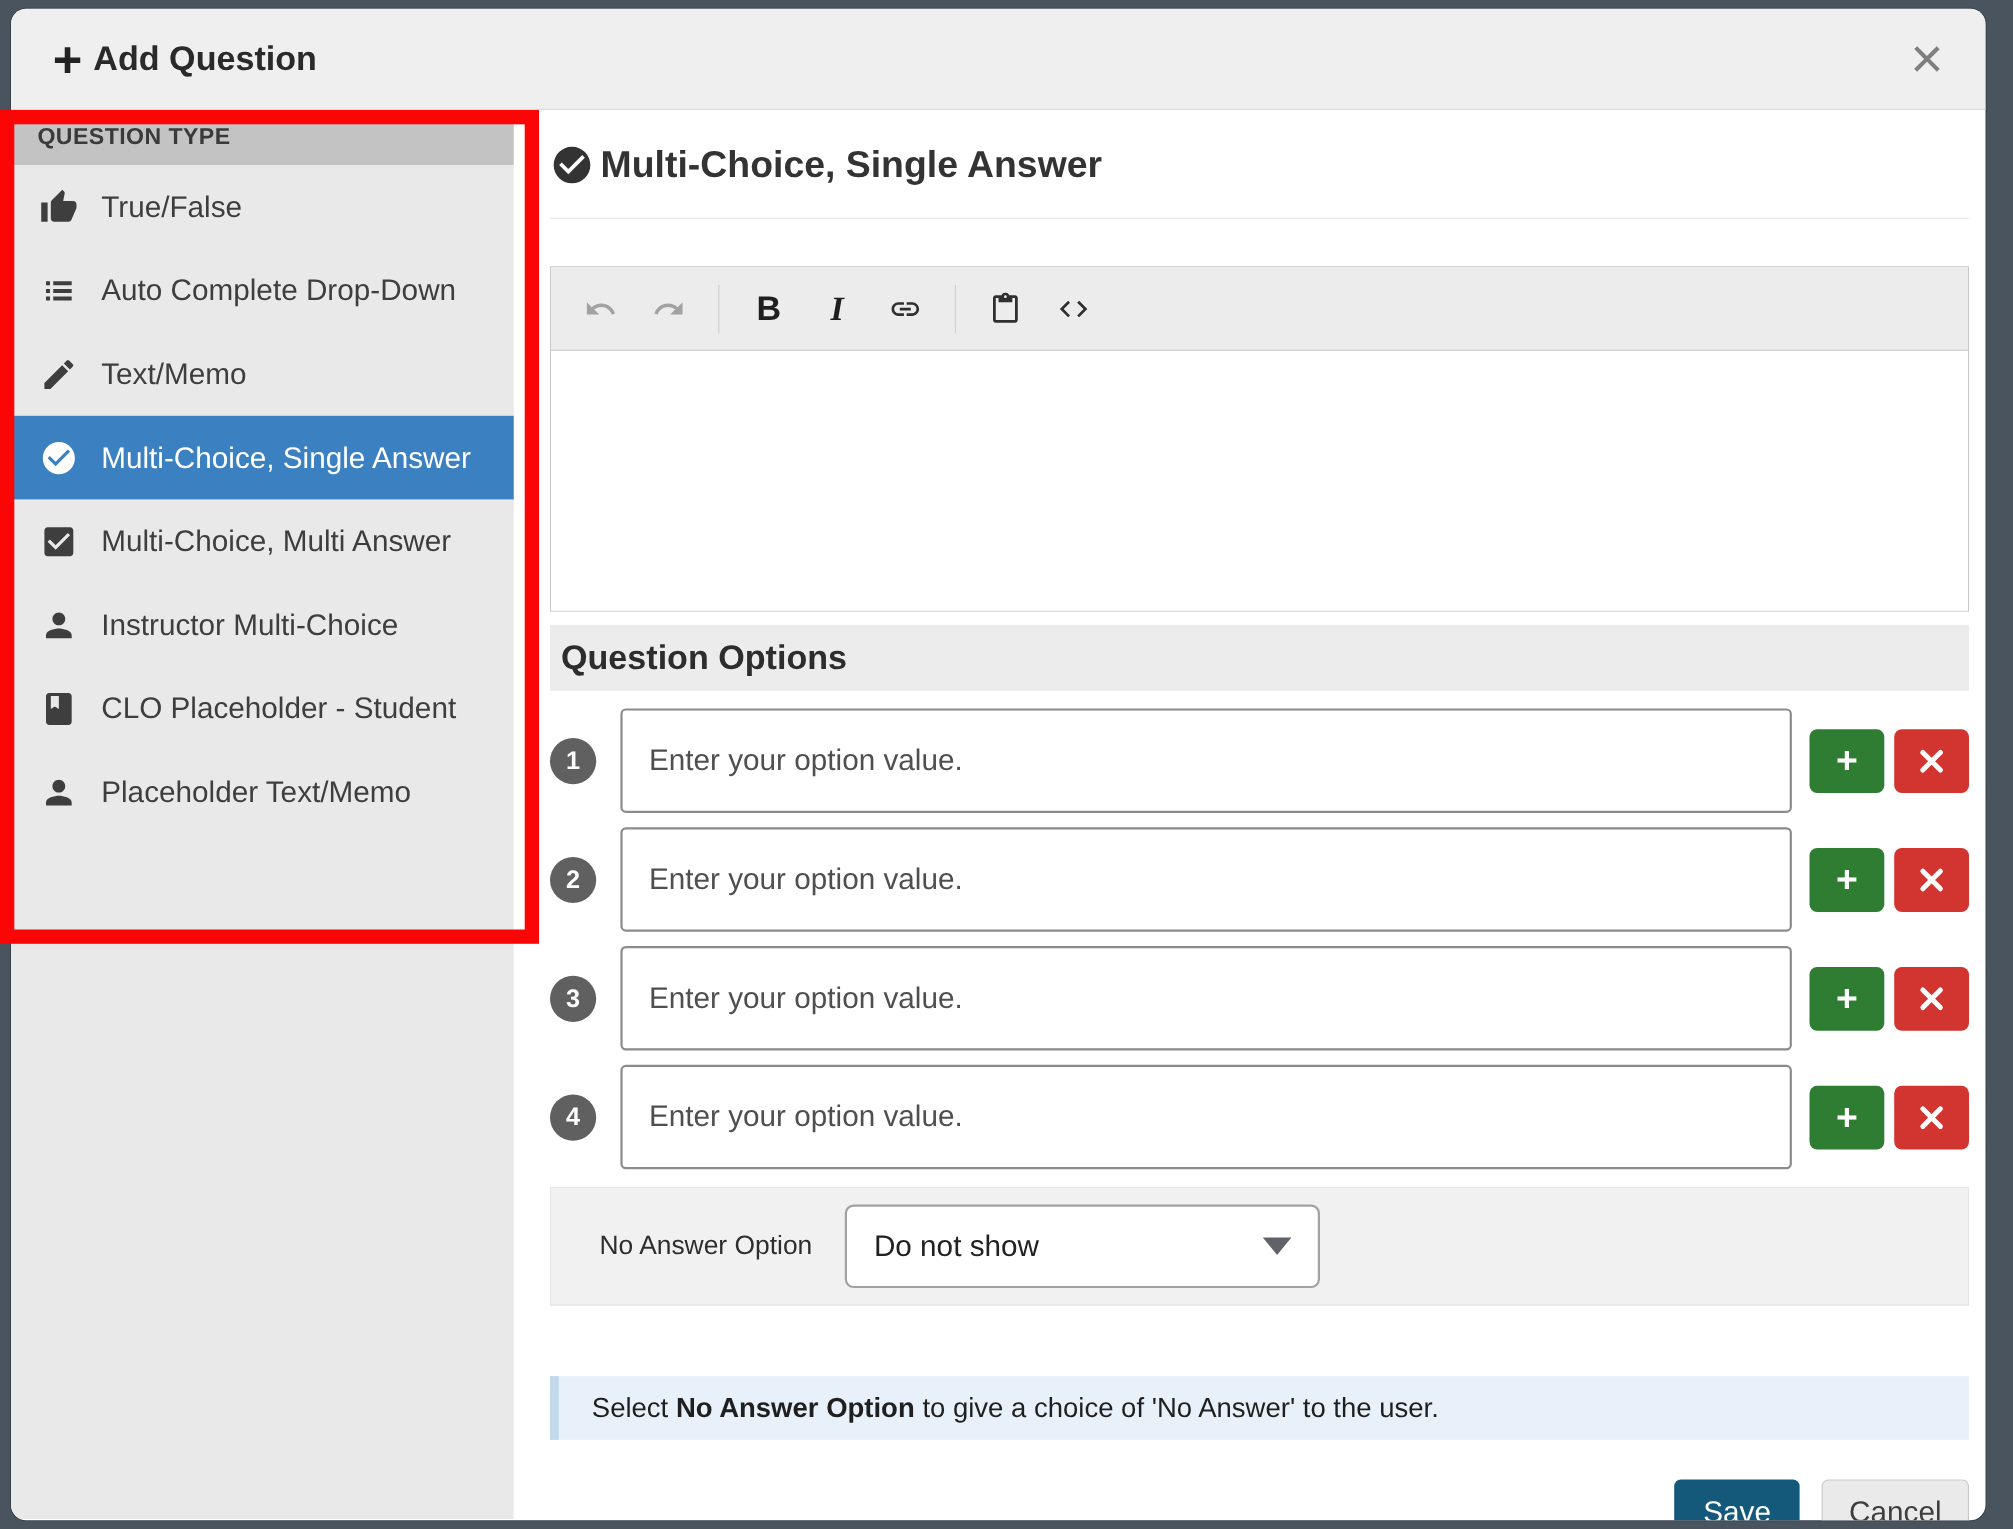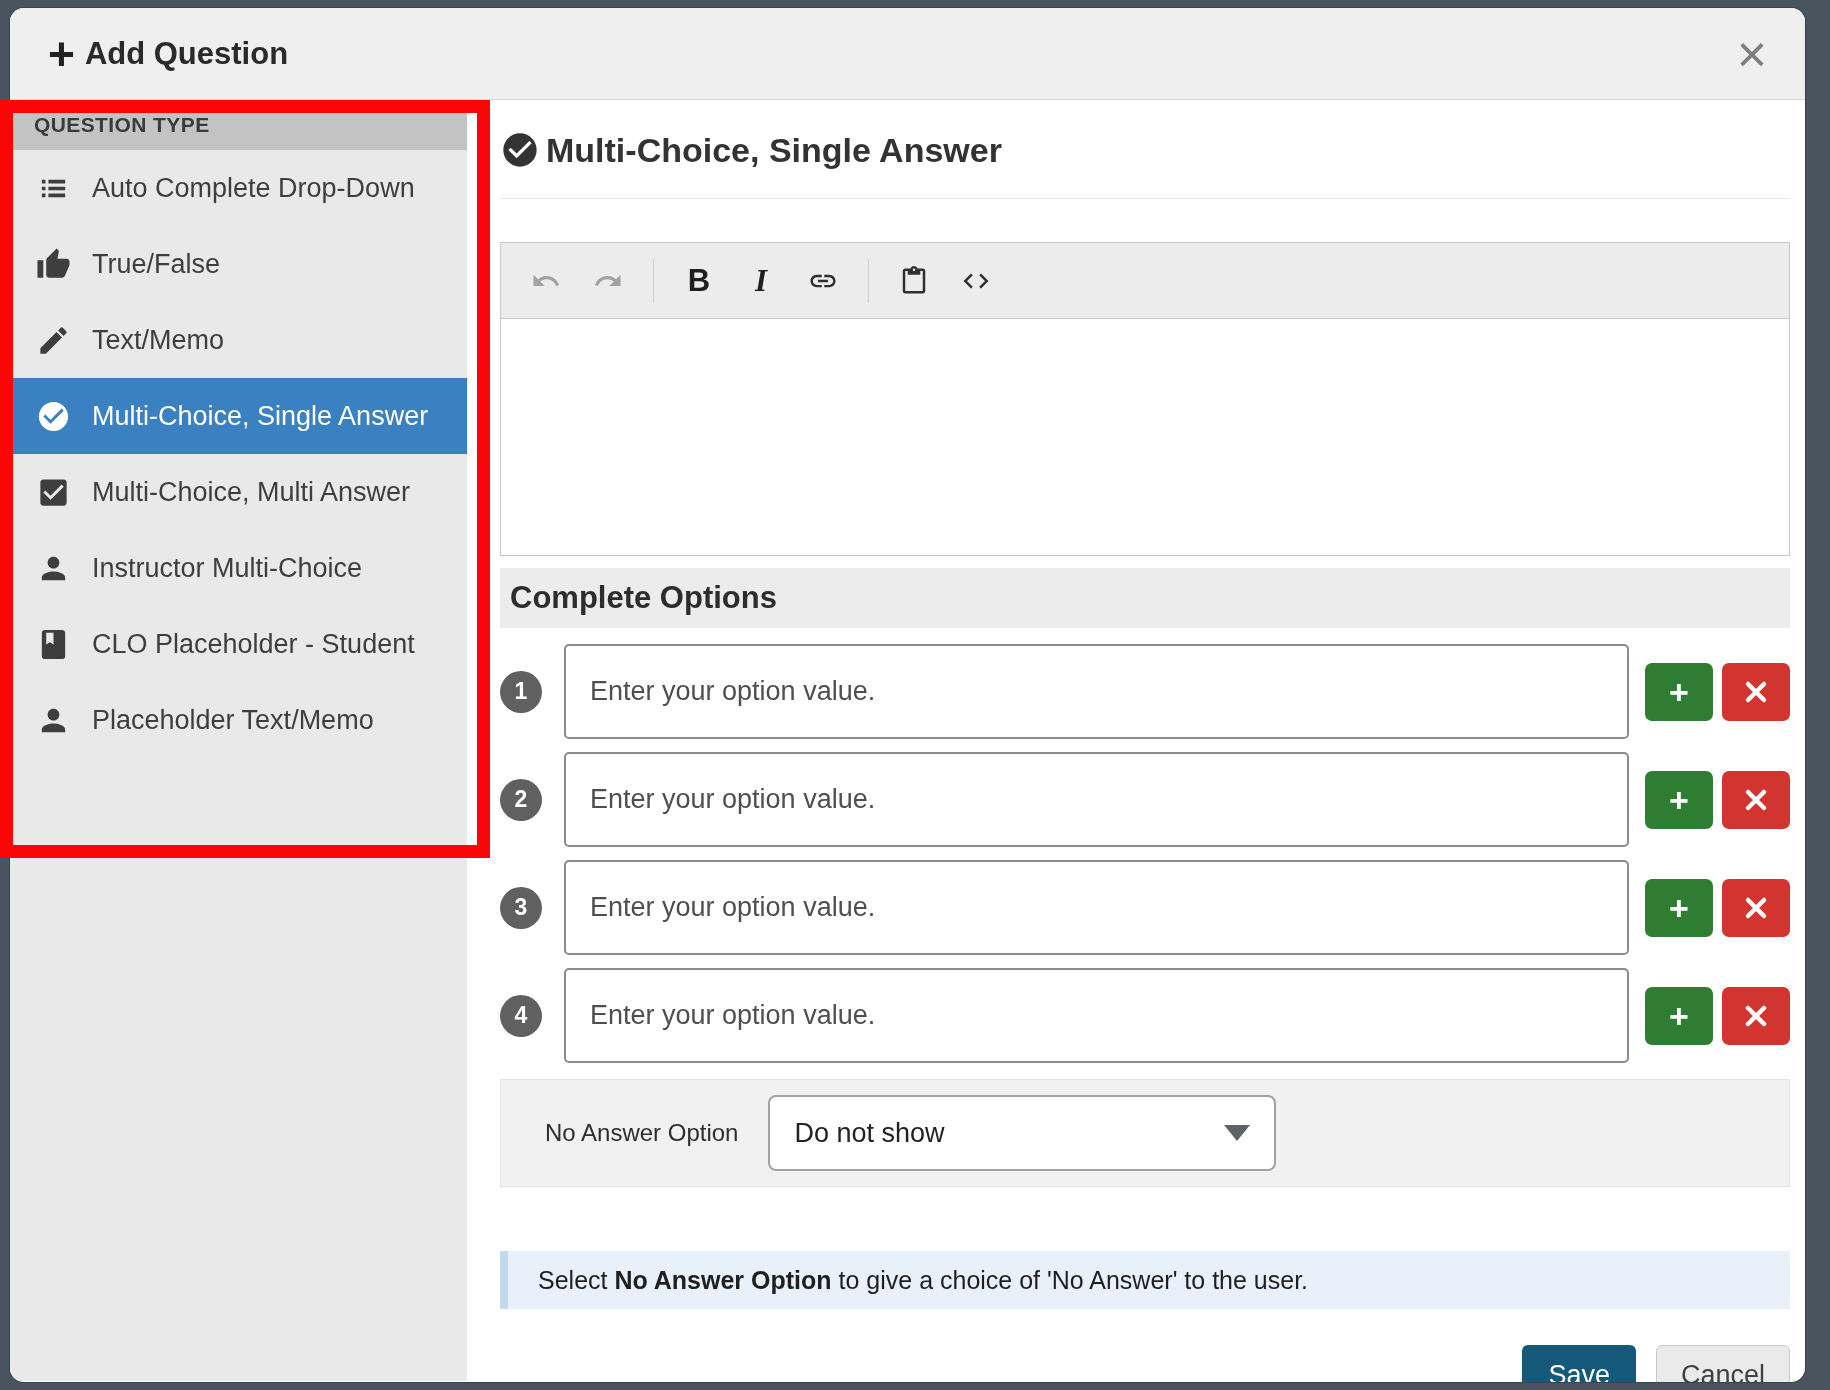--- a/index.html
+++ b/index.html
@@ -94,21 +94,21 @@
     display:flex;align-items:center;justify-content:center;cursor:pointer;
   }
   .btn-del svg{width:24px;height:24px;stroke:#fff;stroke-width:4.5;stroke-linecap:round;}
   
   .noanswer{
     margin-top:16px;height:108px;background:#f1f1f1;border:1px solid #e4e4e4;
     display:flex;align-items:center;padding-left:44px;box-sizing:border-box;
   }
   .na-label{font-size:24px;color:#2e2e2e;}
   .na-select{
-    margin-left:30px;width:508px;height:76px;background:#fff;border:2px solid #a2a2a2;
+    margin-left:30px;width:432px;height:76px;background:#fff;border:2px solid #a2a2a2;
     border-radius:8px;display:flex;align-items:center;padding:0 24px;box-sizing:border-box;
     font-size:27px;color:#222;cursor:pointer;
   }
   .na-caret{
     margin-left:auto;width:0;height:0;border-left:13px solid transparent;
     border-right:13px solid transparent;border-top:16px solid #5f6368;
   }
   
   .infobox{
     margin-top:64px;height:58px;background:#e8f1fa;border-left:8px solid #c2d9ec;
@@ -139,30 +139,30 @@
     <span class="close-btn">×</span>
   </div>
 
   <div class="modal-body">
 
     <div class="sidebar">
       <div class="sidebar-head">QUESTION TYPE</div>
 
       <div class="side-item">
         <svg viewBox="0 0 24 24">
+            <path d="M1 21h4V9H1v12zM23 10c0-1.1-.9-2-2-2h-6.31l.95-4.57.03-.32c0-.41-.17-.79-.44-1.06L14.17 1 7.59 7.59C7.22 7.95 7 8.45 7 9v10c0 1.1.9 2 2 2h9c.83 0 1.54-.5 1.84-1.22l3.02-7.05c.09-.23.14-.47.14-.73v-2z"></path>
+          </svg>
+        <span>True/False</span>
+      </div>
+
+      <div class="side-item">
+        <svg viewBox="0 0 24 24">
             <path d="M4 6h2.5v2.5H4V6zm0 4.75h2.5v2.5H4v-2.5zM4 15.5h2.5V18H4v-2.5zM8.5 6H20v2.5H8.5V6zm0 4.75H20v2.5H8.5v-2.5zm0 4.75H20V18H8.5v-2.5z"></path>
           </svg>
         <span>Auto Complete Drop-Down</span>
-      </div>
-
-      <div class="side-item">
-        <svg viewBox="0 0 24 24">
-            <path d="M1 21h4V9H1v12zM23 10c0-1.1-.9-2-2-2h-6.31l.95-4.57.03-.32c0-.41-.17-.79-.44-1.06L14.17 1 7.59 7.59C7.22 7.95 7 8.45 7 9v10c0 1.1.9 2 2 2h9c.83 0 1.54-.5 1.84-1.22l3.02-7.05c.09-.23.14-.47.14-.73v-2z"></path>
-          </svg>
-        <span>True/False</span>
       </div>
 
 
       <div class="side-item">
         <svg viewBox="0 0 24 24">
             <path d="M3 17.25V21h3.75L17.81 9.94l-3.75-3.75L3 17.25zM20.71 7.04c.39-.39.39-1.02 0-1.41l-2.34-2.34a.996.996 0 0 0-1.41 0l-1.83 1.83 3.75 3.75 1.83-1.83z"></path>
           </svg>
         <span>Text/Memo</span>
       </div>
 
@@ -245,21 +245,21 @@
           </div>
           <div class="tb-btn">
             <svg viewBox="0 0 24 24">
                 <path d="M9.4 16.6 4.8 12l4.6-4.6L8 6l-6 6 6 6 1.4-1.4zm5.2 0 4.6-4.6-4.6-4.6L16 6l6 6-6 6-1.4-1.4z"></path>
               </svg>
           </div>
         </div>
         <div class="ed-content"></div>
       </div>
 
-      <div class="qopt-band">Complete Options</div>
+      <div class="qopt-band">Question Options</div>
 
       <div class="rows">
 
         <div class="opt-row">
           <div class="num-badge">1</div>
           <input class="opt-input" type="text" placeholder="Enter your option value." style="">
           <div class="row-btns">
             <button class="btn-add">
                 <span>+</span>
               </button>

